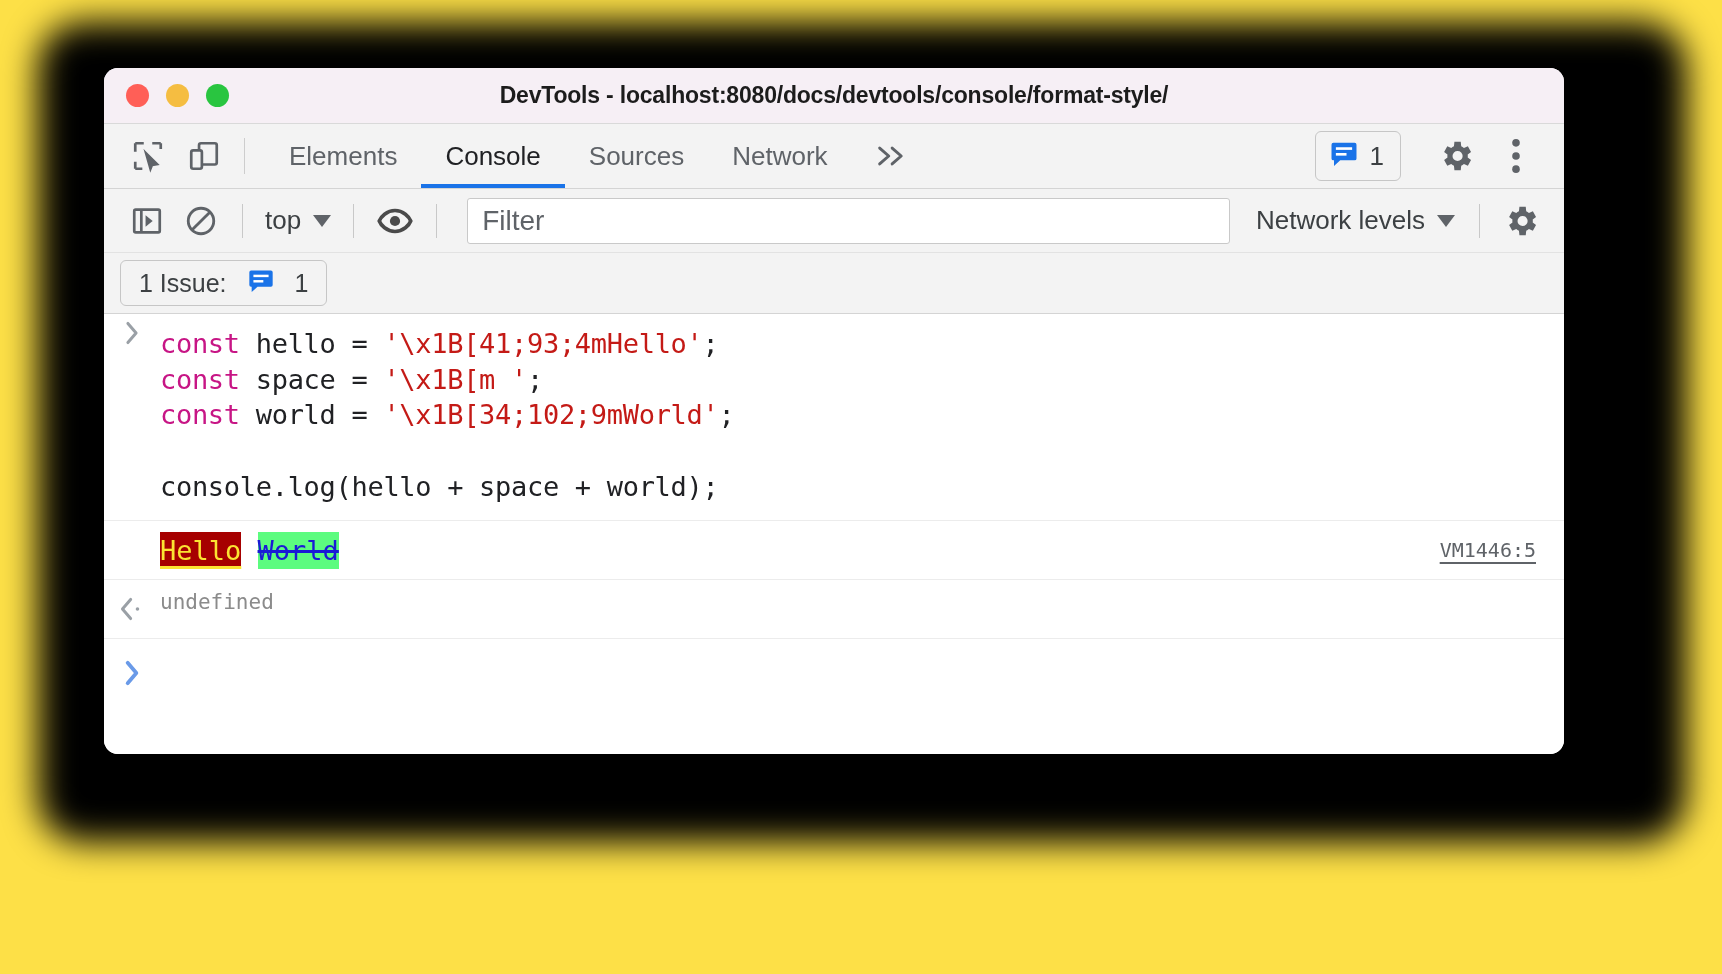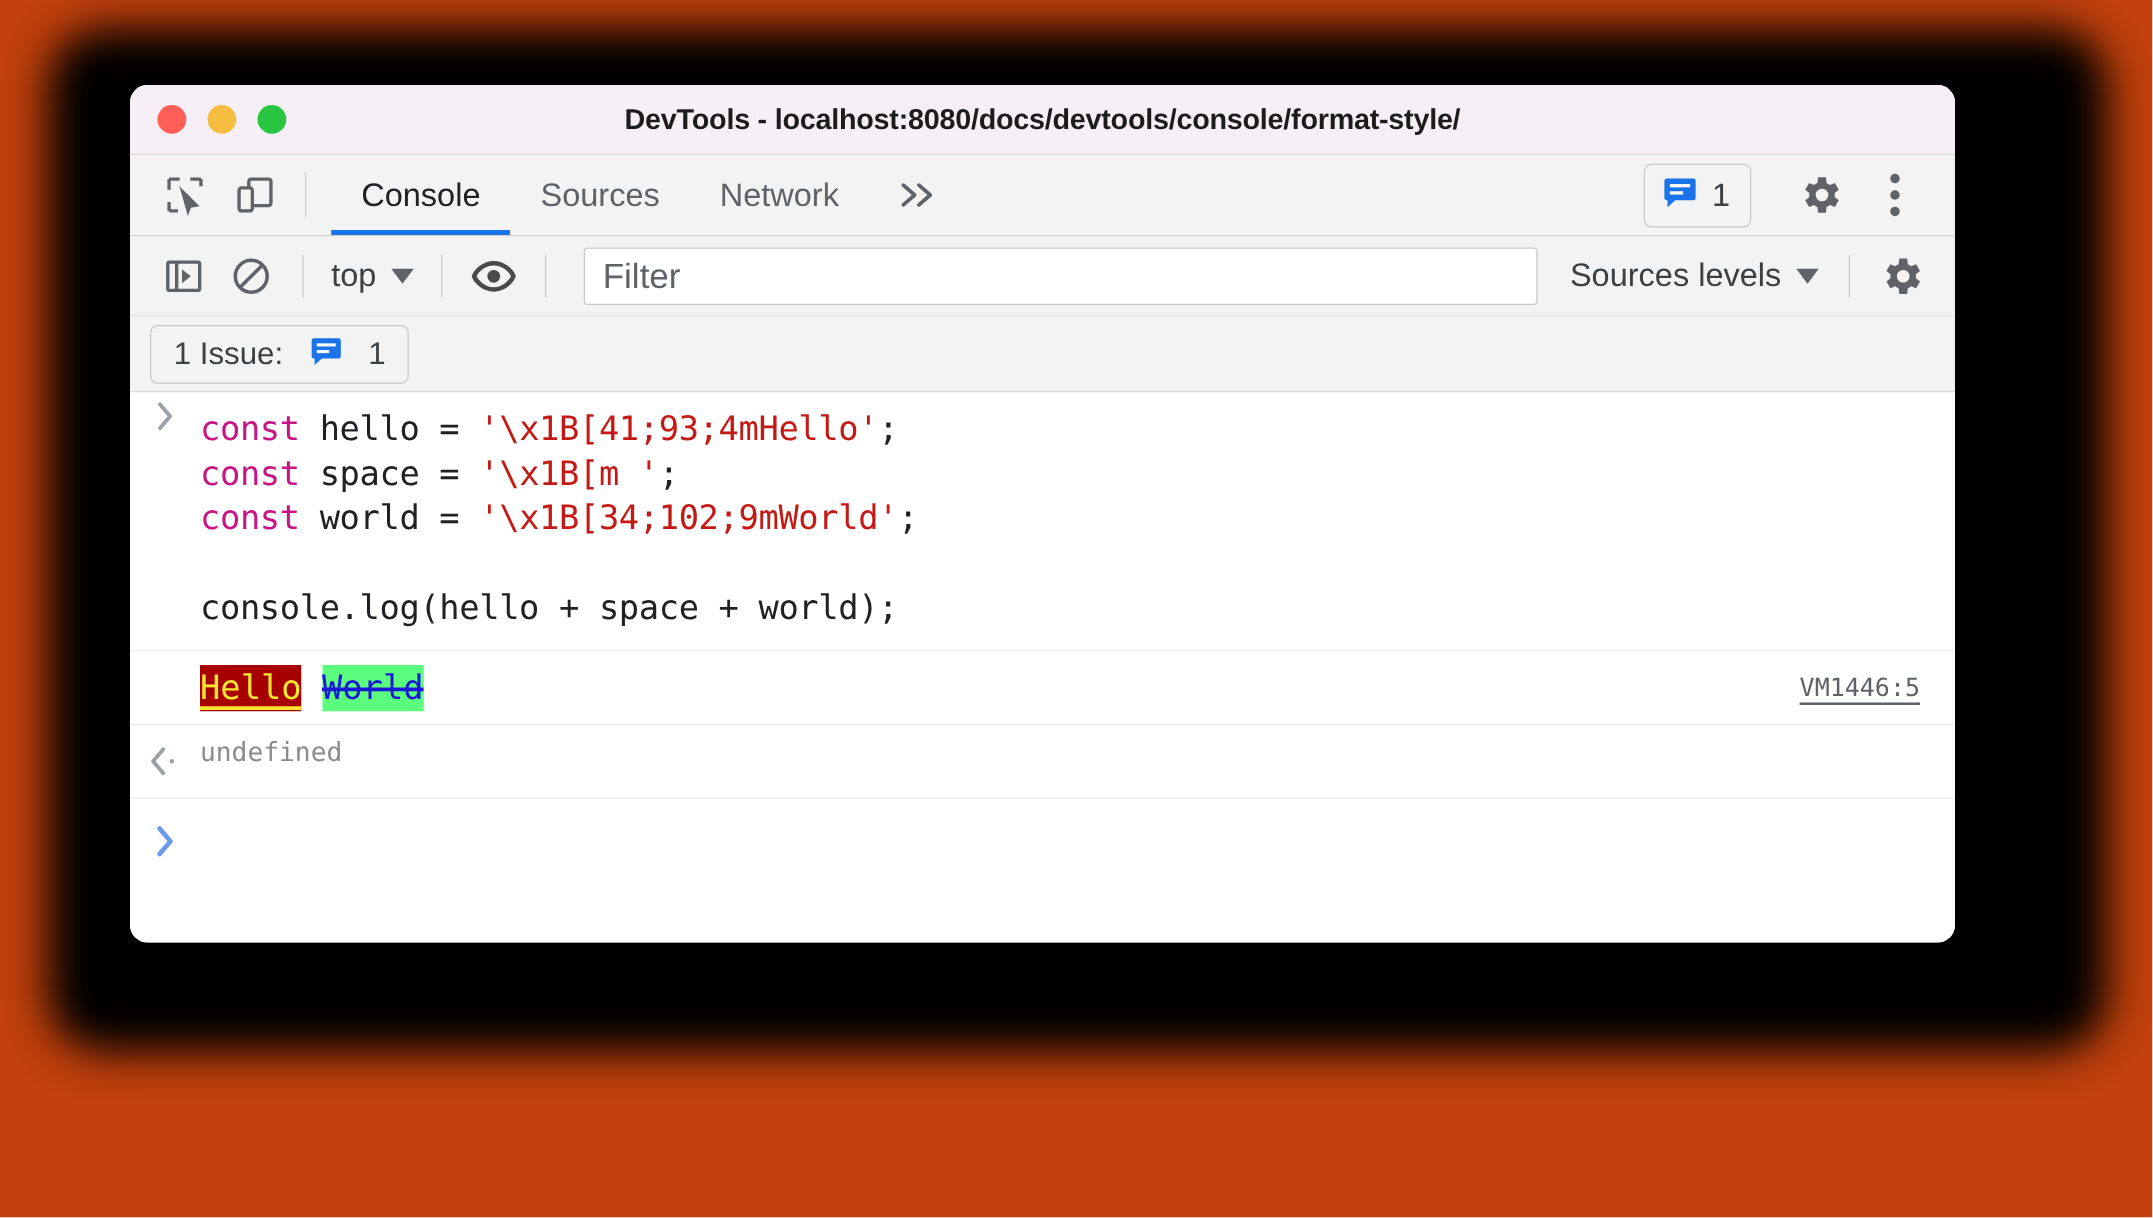--- a/index.html
+++ b/index.html
@@ -9,21 +9,21 @@
     height: 974px;
     background: #ffffff;
     font-family: "Liberation Sans", sans-serif;
     overflow: hidden;
   }
 
   .stage {
     position: relative;
     width: 1722px;
     height: 974px;
-    background: #c2410c;
+    background: #fde047;
   }
 
   
   .backdrop {
     position: absolute;
     left: 38px;
     top: 22px;
     width: 1648px;
     height: 820px;
     background: #000000;
@@ -339,20 +339,23 @@
       </div>
       <div class="tb-iconbtn">
         <svg width="34" height="34" viewBox="0 0 24 24" fill="none" stroke="#5f6368" stroke-width="1.9">
           <rect x="8.5" y="3" width="12.5" height="15" rx="1.4"></rect>
           <rect x="3" y="8" width="7.5" height="13" rx="1.4" fill="#f3f3f3"></rect>
         </svg>
       </div>
       <div class="tb-sep"></div>
 
       <div class="tabs">
+        <div class="tab">
+          <span>Elements</span>
+        </div>
         <div class="tab active">
           <span>Console</span>
         </div>
         <div class="tab">
           <span>Sources</span>
         </div>
         <div class="tab">
           <span>Network</span>
         </div>
       </div>
@@ -413,21 +416,21 @@
       <div class="cb-sep"></div>
       <div class="cb-btn">
         <svg width="36" height="36" viewBox="0 0 24 24">
           <path d="M12 5C6.5 5 2.5 9.3 1.5 12c1 2.7 5 7 10.5 7s9.5-4.3 10.5-7c-1-2.7-5-7-10.5-7z" fill="none" stroke="#4a4a4a" stroke-width="2.4"></path>
           <circle cx="12" cy="12" r="3.4" fill="#4a4a4a"></circle>
         </svg>
       </div>
       <div class="cb-sep"></div>
       <input class="filter-input" placeholder="Filter" value="" style="">
       <div class="levels-select">
-        <span>Sources levels</span>
+        <span>Network levels</span>
         <span class="caret"></span>
       </div>
       <div class="cb-sep"></div>
       <div class="cb-btn">
         <svg width="38" height="38" viewBox="0 0 24 24" fill="#5f6368">
           <path d="M19.4 13a7.6 7.6 0 0 0 0-2l2.1-1.6-2-3.5-2.5 1a7.6 7.6 0 0 0-1.7-1L15 3H11l-.3 2.9c-.6.2-1.2.6-1.7 1l-2.5-1-2 3.5L6.6 11a7.6 7.6 0 0 0 0 2l-2.1 1.6 2 3.5 2.5-1c.5.4 1.1.8 1.7 1L11 21h4l.3-2.9c.6-.2 1.2-.6 1.7-1l2.5 1 2-3.5L19.4 13zM13 15.2A3.2 3.2 0 1 1 13 8.8a3.2 3.2 0 0 1 0 6.4z"></path>
         </svg>
       </div>
     </div>
 

